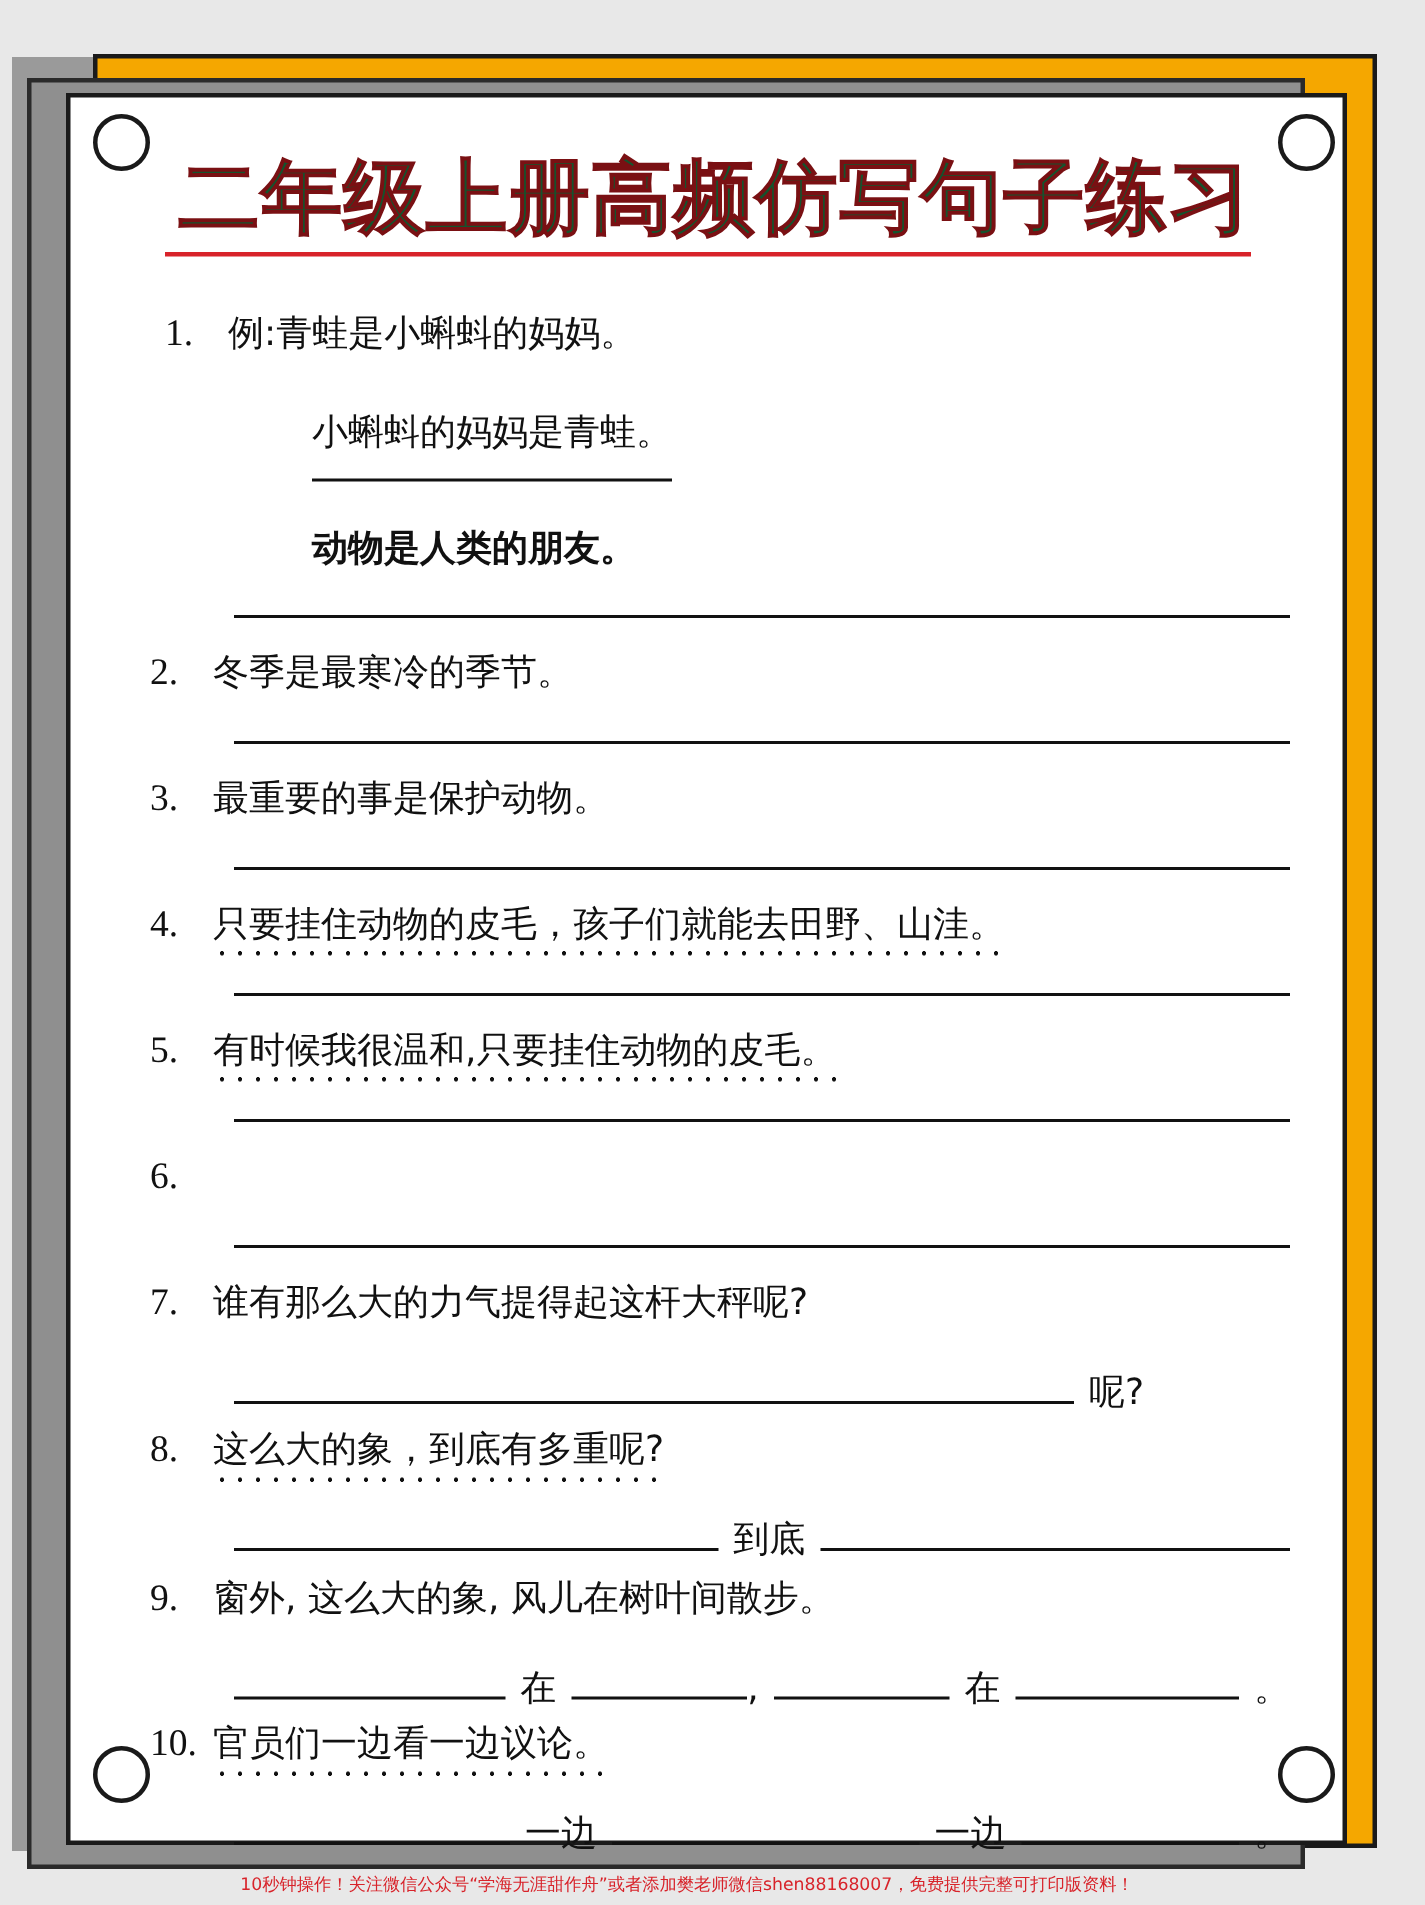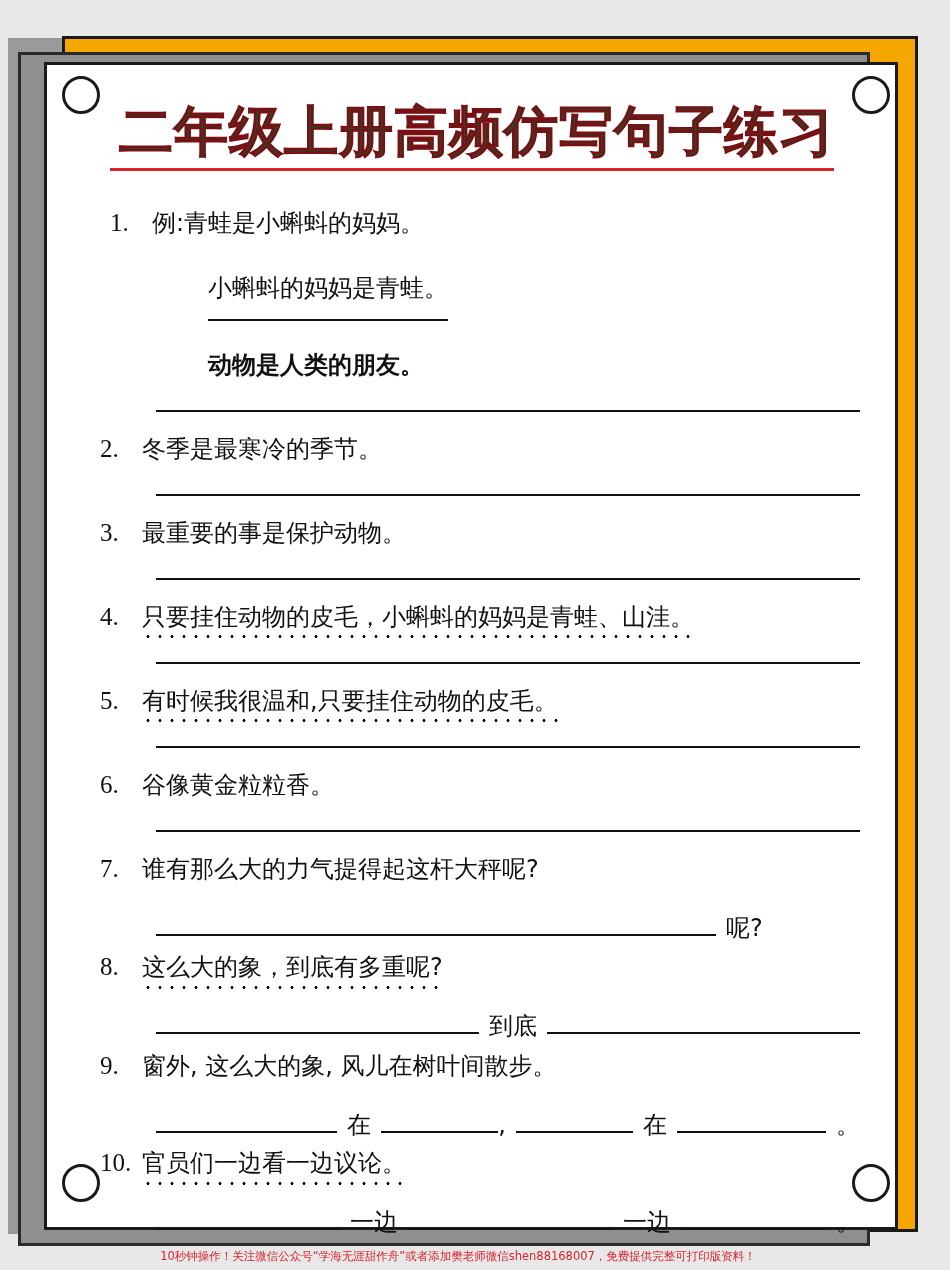--- a/index.html
+++ b/index.html
@@ -195,37 +195,36 @@
     <div class="row">
       <span class="num">3.</span>
       <span class="txt">最重要的事是保护动物。</span>
     </div>
     <div class="blankline"></div>
   </div>
 
   <div class="item item-gap">
     <div class="row">
       <span class="num">4.</span>
-      <span class="txt dotted">只要挂住动物的皮毛，小蝌蚪的妈妈是青蛙、山洼。</span>
+      <span class="txt dotted">只要挂住动物的皮毛，孩子们就能去田野、山洼。</span>
     </div>
     <div class="blankline"></div>
   </div>
 
   <div class="item item-gap">
     <div class="row">
       <span class="num">5.</span>
       <span class="txt dotted">有时候我很温和,只要挂住动物的皮毛。</span>
     </div>
     <div class="blankline"></div>
   </div>
 
   <div class="item item-gap">
     <div class="row">
       <span class="num">6.</span>
-      <span class="txt">谷像黄金粒粒香。</span>
     </div>
     <div class="blankline"></div>
   </div>
 
   <div class="item item-gap">
     <div class="row">
       <span class="num">7.</span>
       <span class="txt">谁有那么大的力气提得起这杆大秤呢?</span>
     </div>
     <div class="ansrow">

